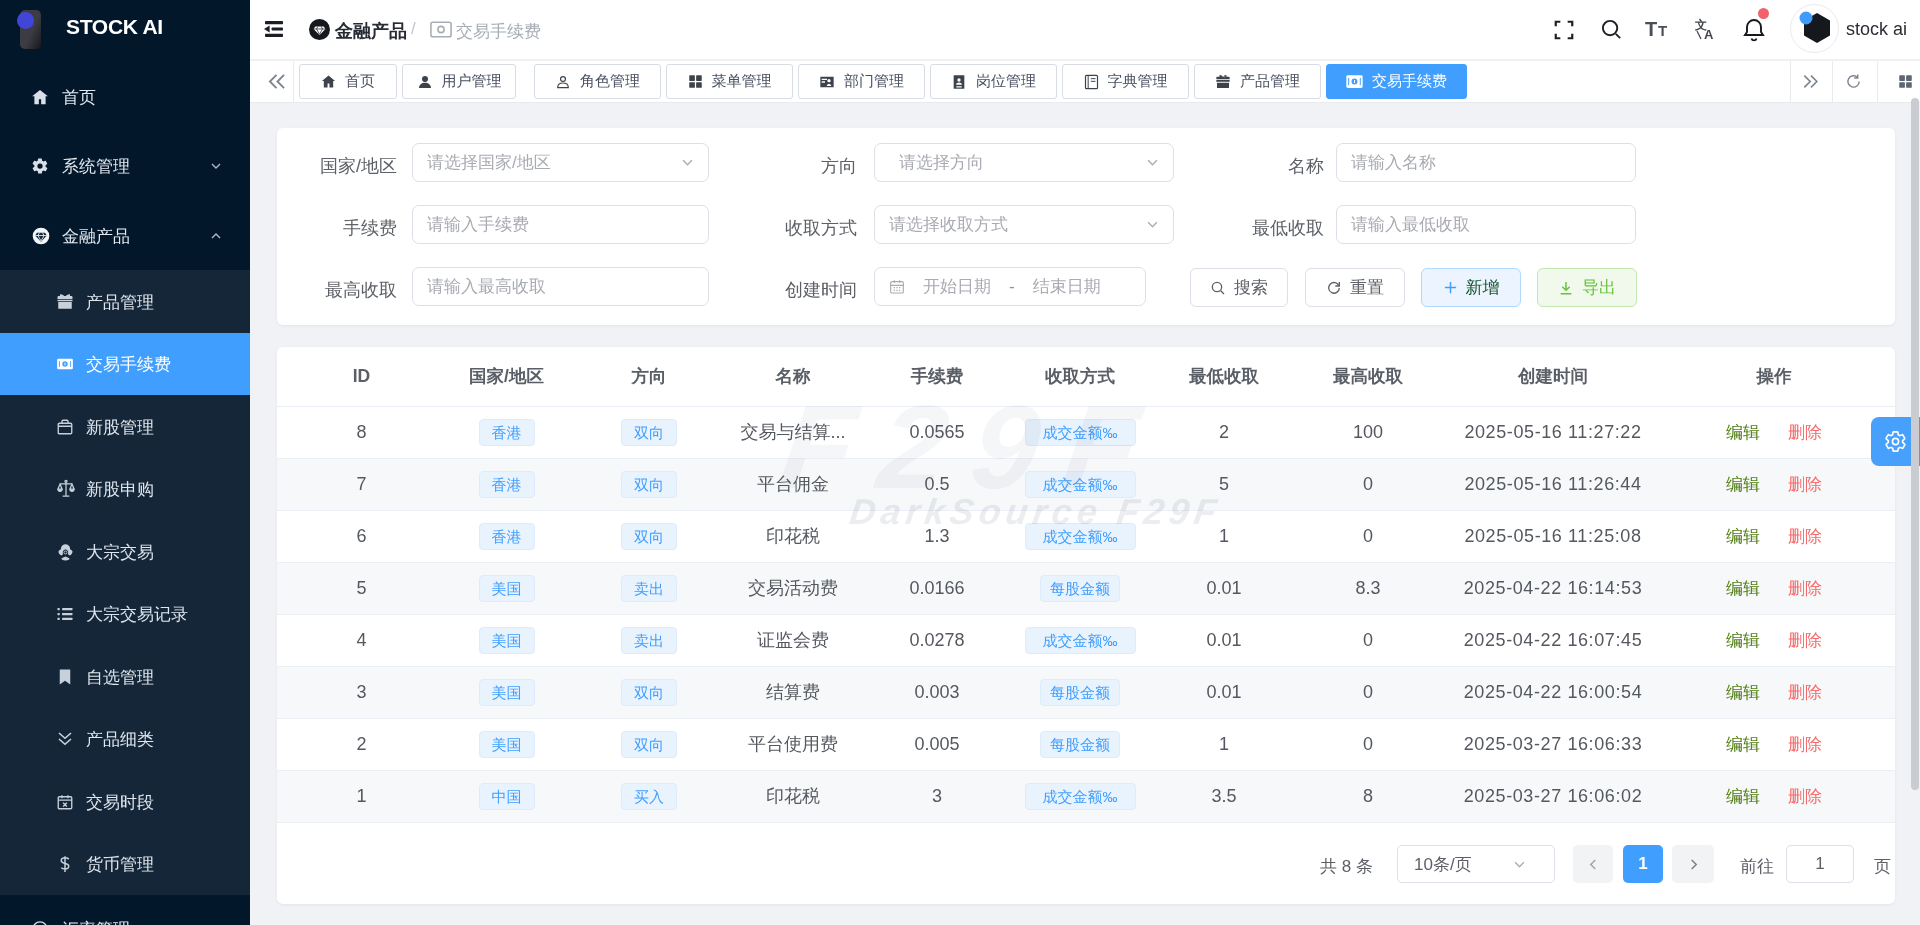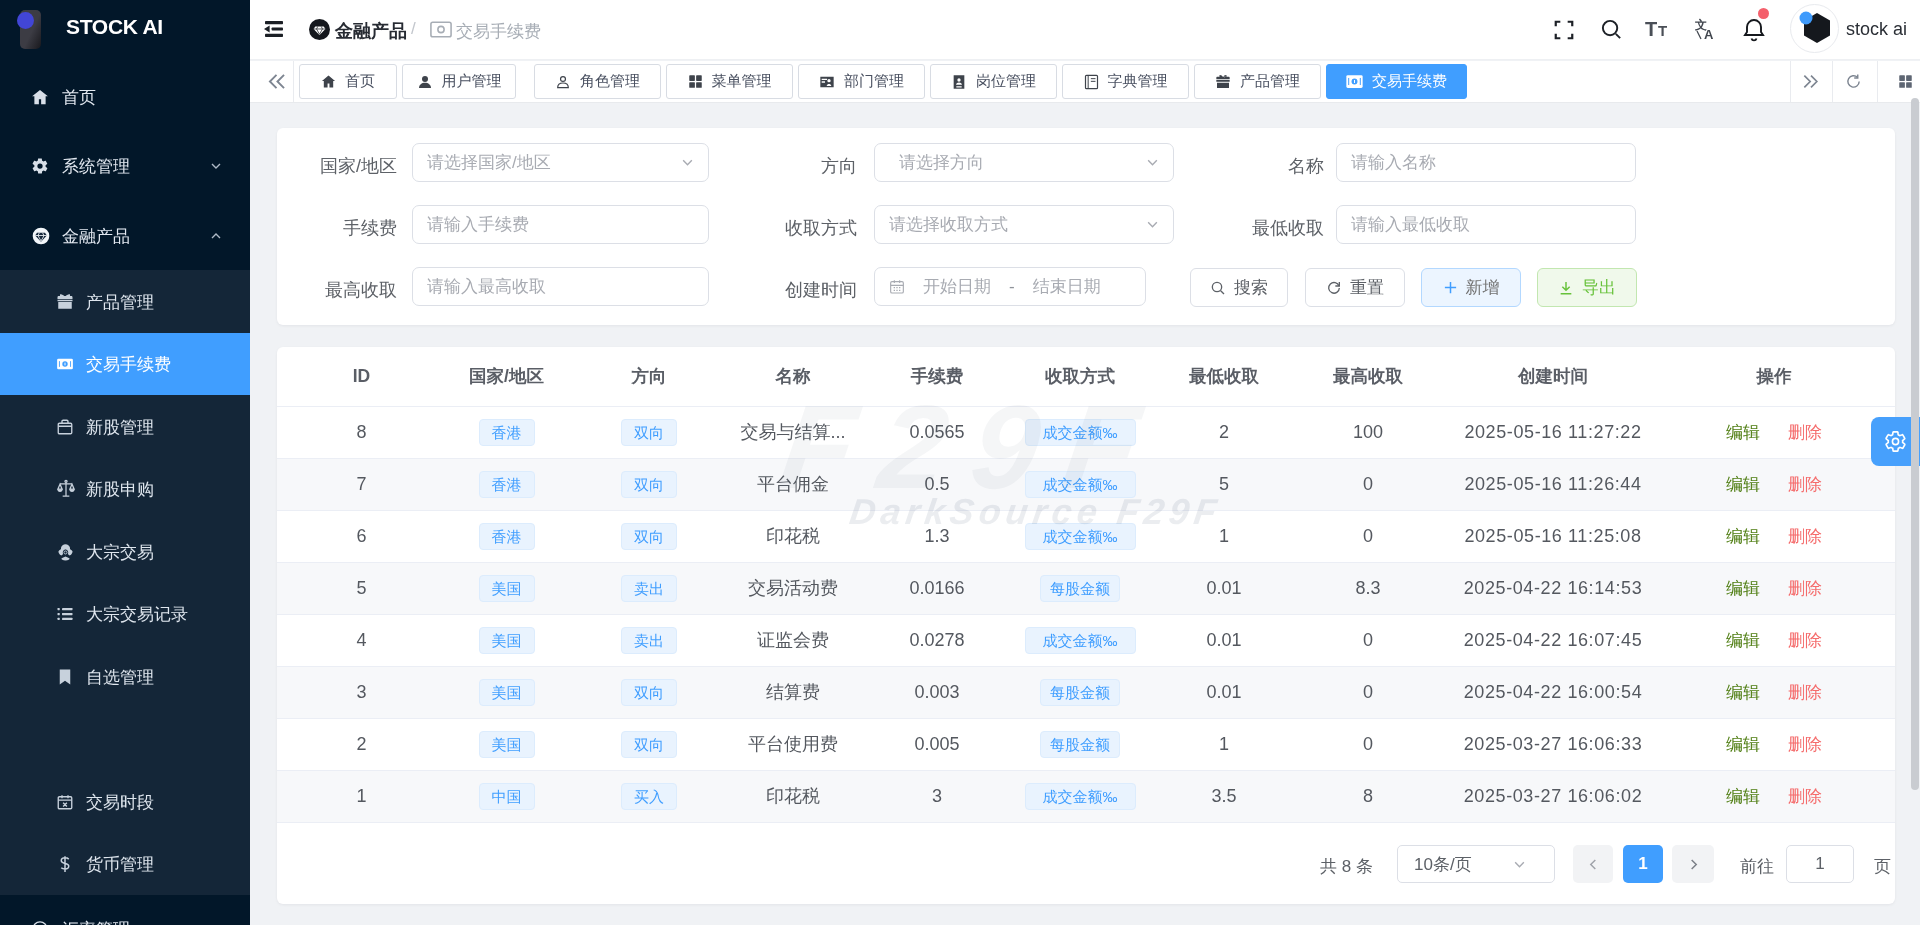--- a/index.html
+++ b/index.html
@@ -30,21 +30,21 @@
 #content{position:absolute;left:250px;top:103px;width:1670px;height:822px;background:#f0f2f5;}
 .card{position:absolute;background:#fff;border-radius:6px;box-shadow:0 1px 3px rgba(0,21,41,.06);}
 #card1{left:27px;top:25px;width:1618px;height:197px;}
 #card2{left:27px;top:244px;width:1618px;height:557px;overflow:hidden;}
 
 .flabel{position:absolute;font-size:18px;color:#5d6167;white-space:nowrap;text-align:right;}
 .finput{position:absolute;height:39px;border:1px solid #dcdfe6;border-radius:7px;background:#fff;font-size:17px;color:#a8abb2;display:flex;align-items:center;padding:0 14px;}
 .finput .ph{flex:1;white-space:nowrap;overflow:hidden;}
 .chev{width:13px;height:13px;flex:none;}
 .btn{position:absolute;height:39px;border-radius:6px;font-size:17px;display:flex;align-items:center;justify-content:center;gap:8px;border:1px solid #dcdfe6;background:#fff;color:#5d6167;}
-.btn.blue{background:#ecf5ff;border-color:#b3d8ff;color:#737373;}
+.btn.blue{background:#ecf5ff;border-color:#b3d8ff;color:#14532d;}
 .btn.green{background:#f0f9eb;border-color:#c2e7b0;color:#67c23a;}
 
 table{border-collapse:collapse;table-layout:fixed;width:1618px;}
 th{height:59px;font-size:17.5px;font-weight:bold;color:#5a5e66;text-align:center;border-bottom:1px solid #ebeef5;padding:0;}
 td{height:52px;font-size:18px;color:#54585f;text-align:center;border-bottom:1px solid #ebeef5;padding:0;white-space:nowrap;overflow:hidden;}
 td:last-child,th:last-child{padding-right:24px;}
 td.dt{letter-spacing:0.6px;}
 tr.stripe td{background:#f7f8fa;}
 .tag{display:inline-block;height:27px;line-height:25px;padding:0 12px;}
 .tag.m1{padding:0 17px;}
@@ -151,20 +151,26 @@
           <rect x="2" y="17" width="3" height="3" rx="0.6"></rect>
           <rect x="8" y="17" width="14" height="3" rx="0.6"></rect>
         </svg>
         <span class="tx">大宗交易记录</span>
       </div>
   <div class="smi" style="top:376px;">
         <svg class="ic" viewBox="0 0 24 24" fill="#c7d1dc">
           <path d="M5 2h14v20l-7-5-7 5z"></path>
         </svg>
         <span class="tx">自选管理</span>
+      </div>
+  <div class="smi" style="top:438px;">
+        <svg class="ic" viewBox="0 0 24 24" fill="none" stroke="#c7d1dc" stroke-width="2.2">
+          <path d="M4 4l8 7 8-7M4 12l8 7 8-7"></path>
+        </svg>
+        <span class="tx">产品细类</span>
       </div>
   <div class="smi" style="top:501px;">
         <svg class="ic" viewBox="0 0 24 24" fill="none" stroke="#c7d1dc" stroke-width="1.8">
           <rect x="3" y="5" width="18" height="16" rx="1.5"></rect>
           <path d="M3 9.5h18M8 3v4M16 3v4M9.5 13l5 5M14.5 13l-5 5"></path>
         </svg>
         <span class="tx">交易时段</span>
       </div>
   <div class="smi" style="top:563px;">
         <svg class="ic" viewBox="0 0 24 24" fill="none" stroke="#c7d1dc" stroke-width="2">

